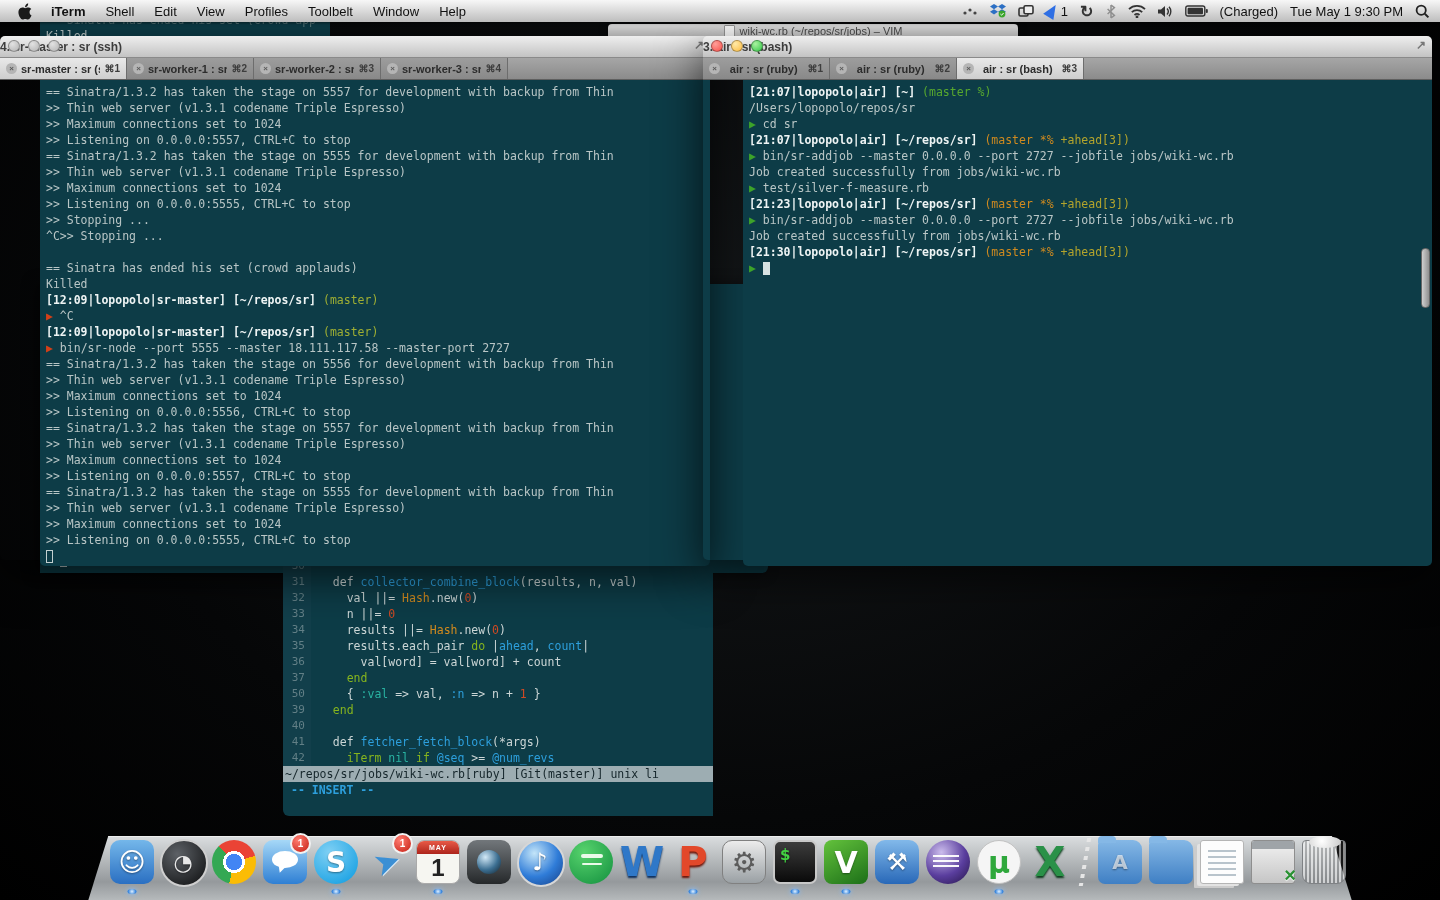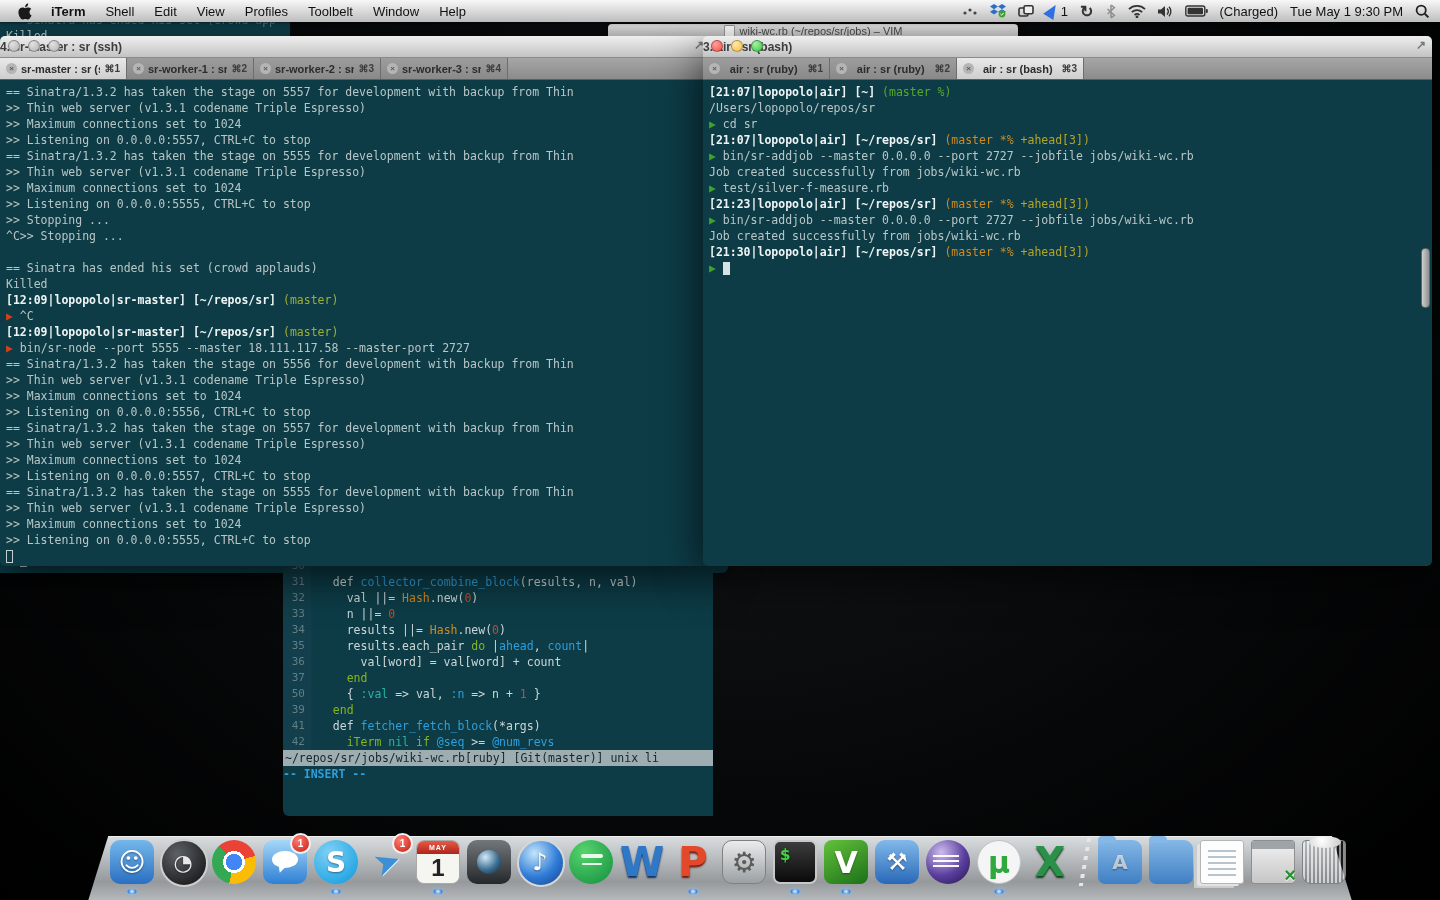--- a/index.html
+++ b/index.html
@@ -34,21 +34,21 @@
   .tab{width:127px;display:flex;align-items:center;gap:4px;padding:0 6px;box-sizing:border-box;
     font-size:11px;font-weight:bold;color:#2c2c2c;background:linear-gradient(#9d9d9d,#898989);
     border-right:1px solid #6d6d6d;}
   .tab.active{background:linear-gradient(#e9e9e9,#cecece);}
   .tab .cl{width:11px;height:11px;border-radius:50%;background:#b5b5b5;color:#595959;
     font-size:8px;display:flex;align-items:center;justify-content:center;flex:none;}
   .tab .lbl{flex:1;overflow:hidden;white-space:nowrap;text-align:center;}
   .tab .sc{font-size:10px;color:#3d3d3d;flex:none;}
   
   .term{background:#0d3c47;font-family:"DejaVu Sans Mono","Liberation Mono",monospace;
-    font-size:11.5px;line-height:16px;overflow:hidden;}
+    font-size:11.5px;line-height:16px;overflow:hidden;margin-left:40px;}
   .tl{height:16px;white-space:pre;}
   .pane{padding:4px 0 0 6px;}
   .sg-d{color:#b9c6c6;} .sg-b{color:#eef4f4;font-weight:bold;}
   .sg-g{color:#9fae33;} .sg-gg{color:#58a82e;}
   .sg-o{color:#cf8a1f;} .sg-y{color:#b3a42c;}
   .sg-ra{color:#d44018;} .sg-ga{color:#3da32a;}
   .sg-dim{color:#6f8a8c;} .sg-gad{color:#357d3a;}
   .sg-cs{display:inline-block;width:7px;height:13px;background:#d7e2e2;vertical-align:text-bottom;}
   .sg-ch{display:inline-block;width:7px;height:13px;border:1px solid #c3d0d0;box-sizing:border-box;vertical-align:text-bottom;}
   
@@ -73,21 +73,21 @@
   .docicon{display:inline-block;width:9px;height:11px;background:#fff;border:1px solid #999;
     border-radius:1px;position:relative;}
   #vim-win{position:absolute;left:283px;top:544px;width:430px;height:272px;z-index:12;
     background:#0d3c47;border-radius:0 0 0 6px;overflow:hidden;
     font-family:"DejaVu Sans Mono","Liberation Mono",monospace;font-size:11.5px;line-height:16px;}
   .vwrap{padding-top:14px;}
   .vrow{display:flex;height:16px;}
   .vnum{width:22px;flex:none;background:#123f4b;color:#627f86;text-align:right;padding-right:6px;font-size:11px;}
   .vcode{white-space:pre;padding-left:8px;}
   .vstatus{height:16px;background:#9dadb2;color:#15262b;white-space:pre;overflow:hidden;padding-left:2px;}
-  .vmode{height:16px;color:#2d9fdc;font-weight:bold;padding-left:0;white-space:pre;}
+  .vmode{height:16px;color:#2d9fdc;font-weight:bold;padding-left:8px;white-space:pre;}
   
   .dock-shelf{position:absolute;left:88px;right:88px;top:836px;height:64px;z-index:25;
     background:linear-gradient(#d9dcde,#95999c 70%,#b7bbbd);
     clip-path:polygon(1.6% 0,98.4% 0,100% 100%,0 100%);
     border-top:1px solid rgba(255,255,255,.75);}
   .dock-items{position:absolute;left:108px;top:838px;z-index:26;display:flex;align-items:flex-end;gap:3px;}
   .ditem{width:48px;height:50px;position:relative;flex:none;}
   .ditem .box{position:absolute;left:2px;top:2px;width:44px;height:44px;border-radius:10px;}
   .ditem .glyph{position:absolute;left:2px;top:2px;width:44px;height:44px;display:flex;align-items:center;justify-content:center;
     font-family:"DejaVu Sans",sans-serif;font-weight:bold;color:#fff;font-size:26px;text-shadow:0 1px 2px rgba(0,0,0,.4);}
@@ -221,20 +221,24 @@
       </div>
       <div class="vrow">
         <span class="vnum">50</span>
         <span class="vcode"><span class="sg-w">    { </span><span class="sg-sy">:val</span><span class="sg-w"> =&gt; val, </span><span class="sg-iv">:n</span><span class="sg-w"> =&gt; n + </span><span class="sg-nu">1</span><span class="sg-w"> }</span></span>
       </div>
       <div class="vrow">
         <span class="vnum">39</span>
         <span class="vcode"><span class="sg-kw">  end</span></span>
       </div>
       <div class="vrow">
+        <span class="vnum">40</span>
+        <span class="vcode"></span>
+      </div>
+      <div class="vrow">
         <span class="vnum">41</span>
         <span class="vcode"><span class="sg-w">  def </span><span class="sg-fn">fetcher_fetch_block</span><span class="sg-w">(*args)</span></span>
       </div>
       <div class="vrow">
         <span class="vnum">42</span>
         <span class="vcode"><span class="sg-kw">    iTerm </span><span class="sg-sy">nil </span><span class="sg-kw">if </span><span class="sg-iv">@seq</span><span class="sg-w"> &gt;= </span><span class="sg-iv">@num_revs</span></span>
       </div>
     </div>
   <div class="vstatus">~/repos/sr/jobs/wiki-wc.rb[ruby] [Git(master)] unix li</div>
   <div class="vmode">-- INSERT --</div>

